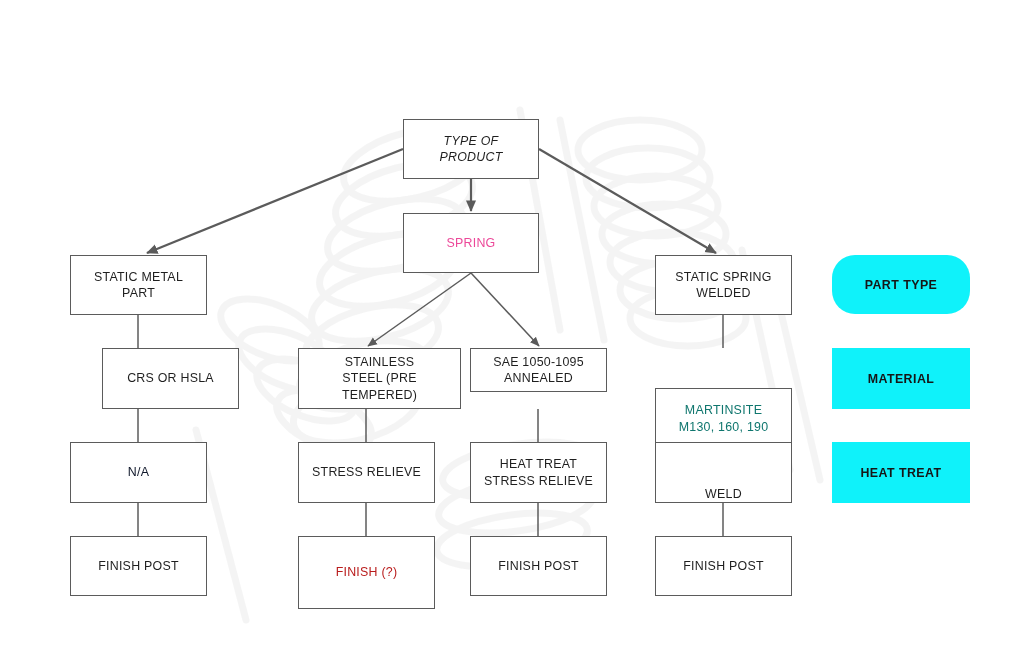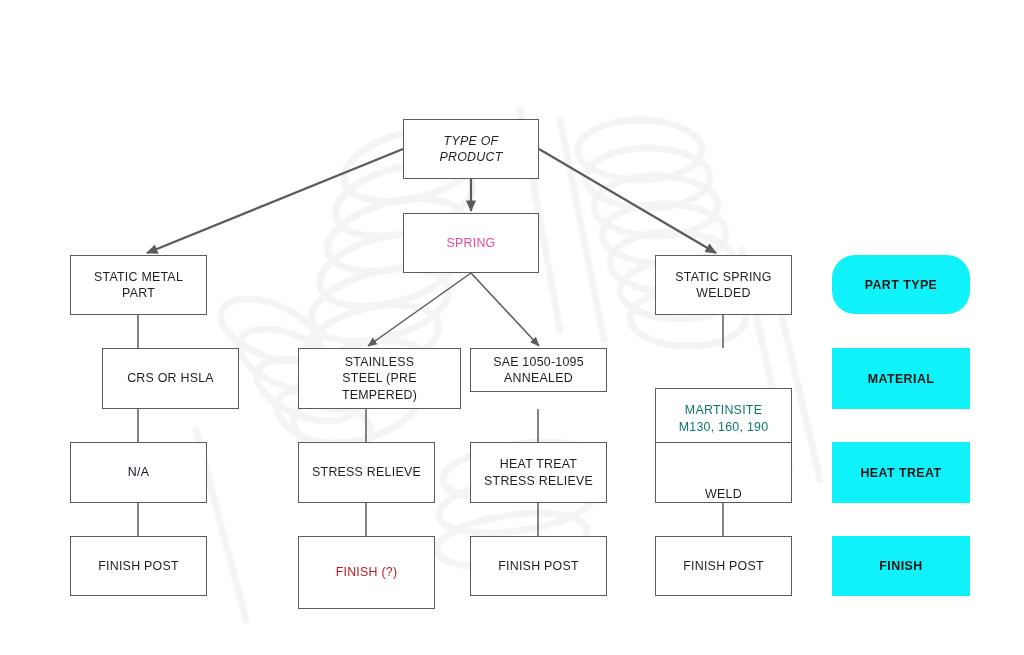--- a/index.html
+++ b/index.html
@@ -201,17 +201,14 @@
 
   <div class="legend" style="left: 832px; top: 255px; width: 138px; height: 59px; background: rgb(15, 242, 250); border-radius: 23px;">
     <span>PART TYPE</span>
   </div>
   <div class="legend" style="left: 832px; top: 348px; width: 138px; height: 61px; background: rgb(15, 242, 250); text-align: center;">
     <span>MATERIAL</span>
   </div>
   <div class="legend" style="left: 832px; top: 442px; width: 138px; height: 61px; background: rgb(15, 242, 250);">
     <span>HEAT TREAT</span>
   </div>
-  <div class="legend" style="left: 832px; top: 536px; width: 138px; height: 60px; background: rgb(15, 242, 250);">
-    <span>FINISH</span>
-  </div>
 
 </div>
 
 </body></html>

